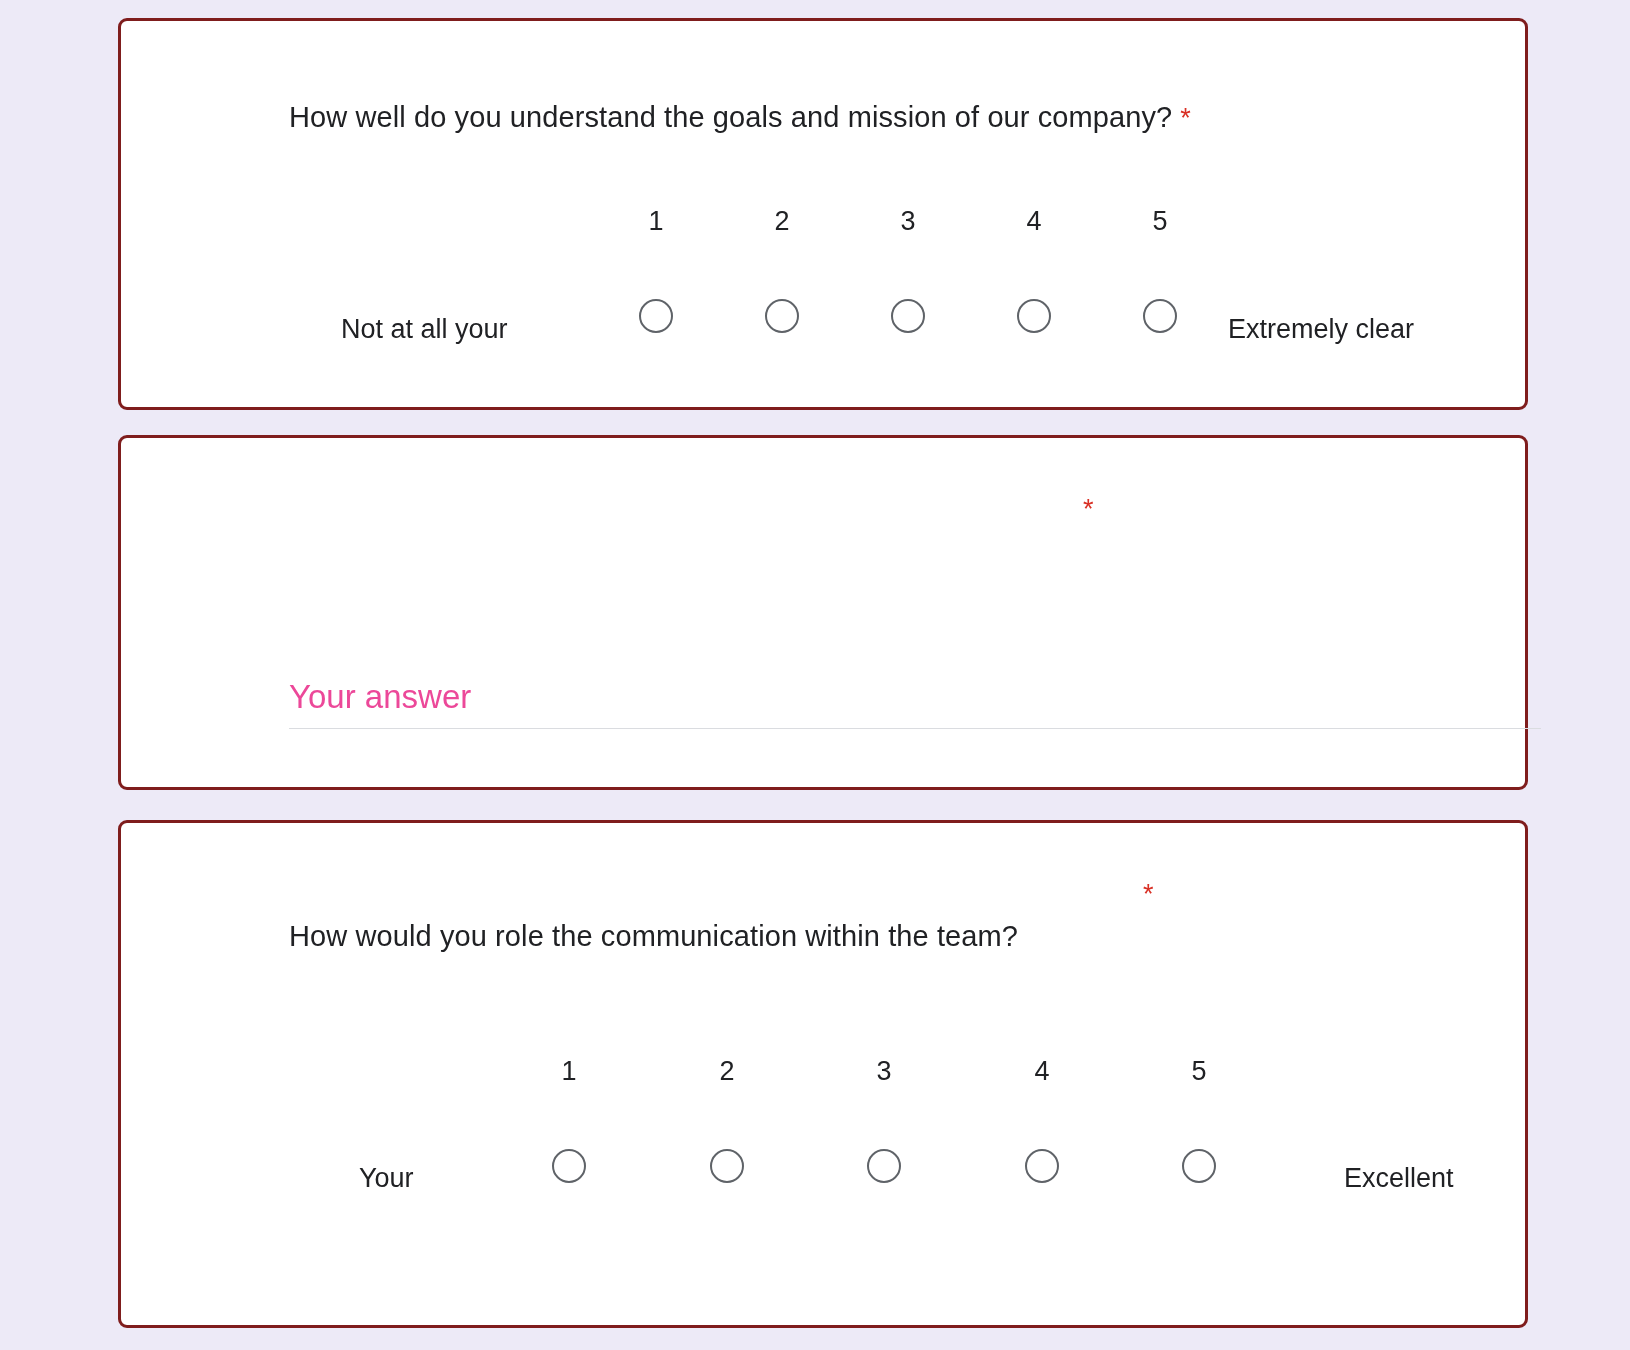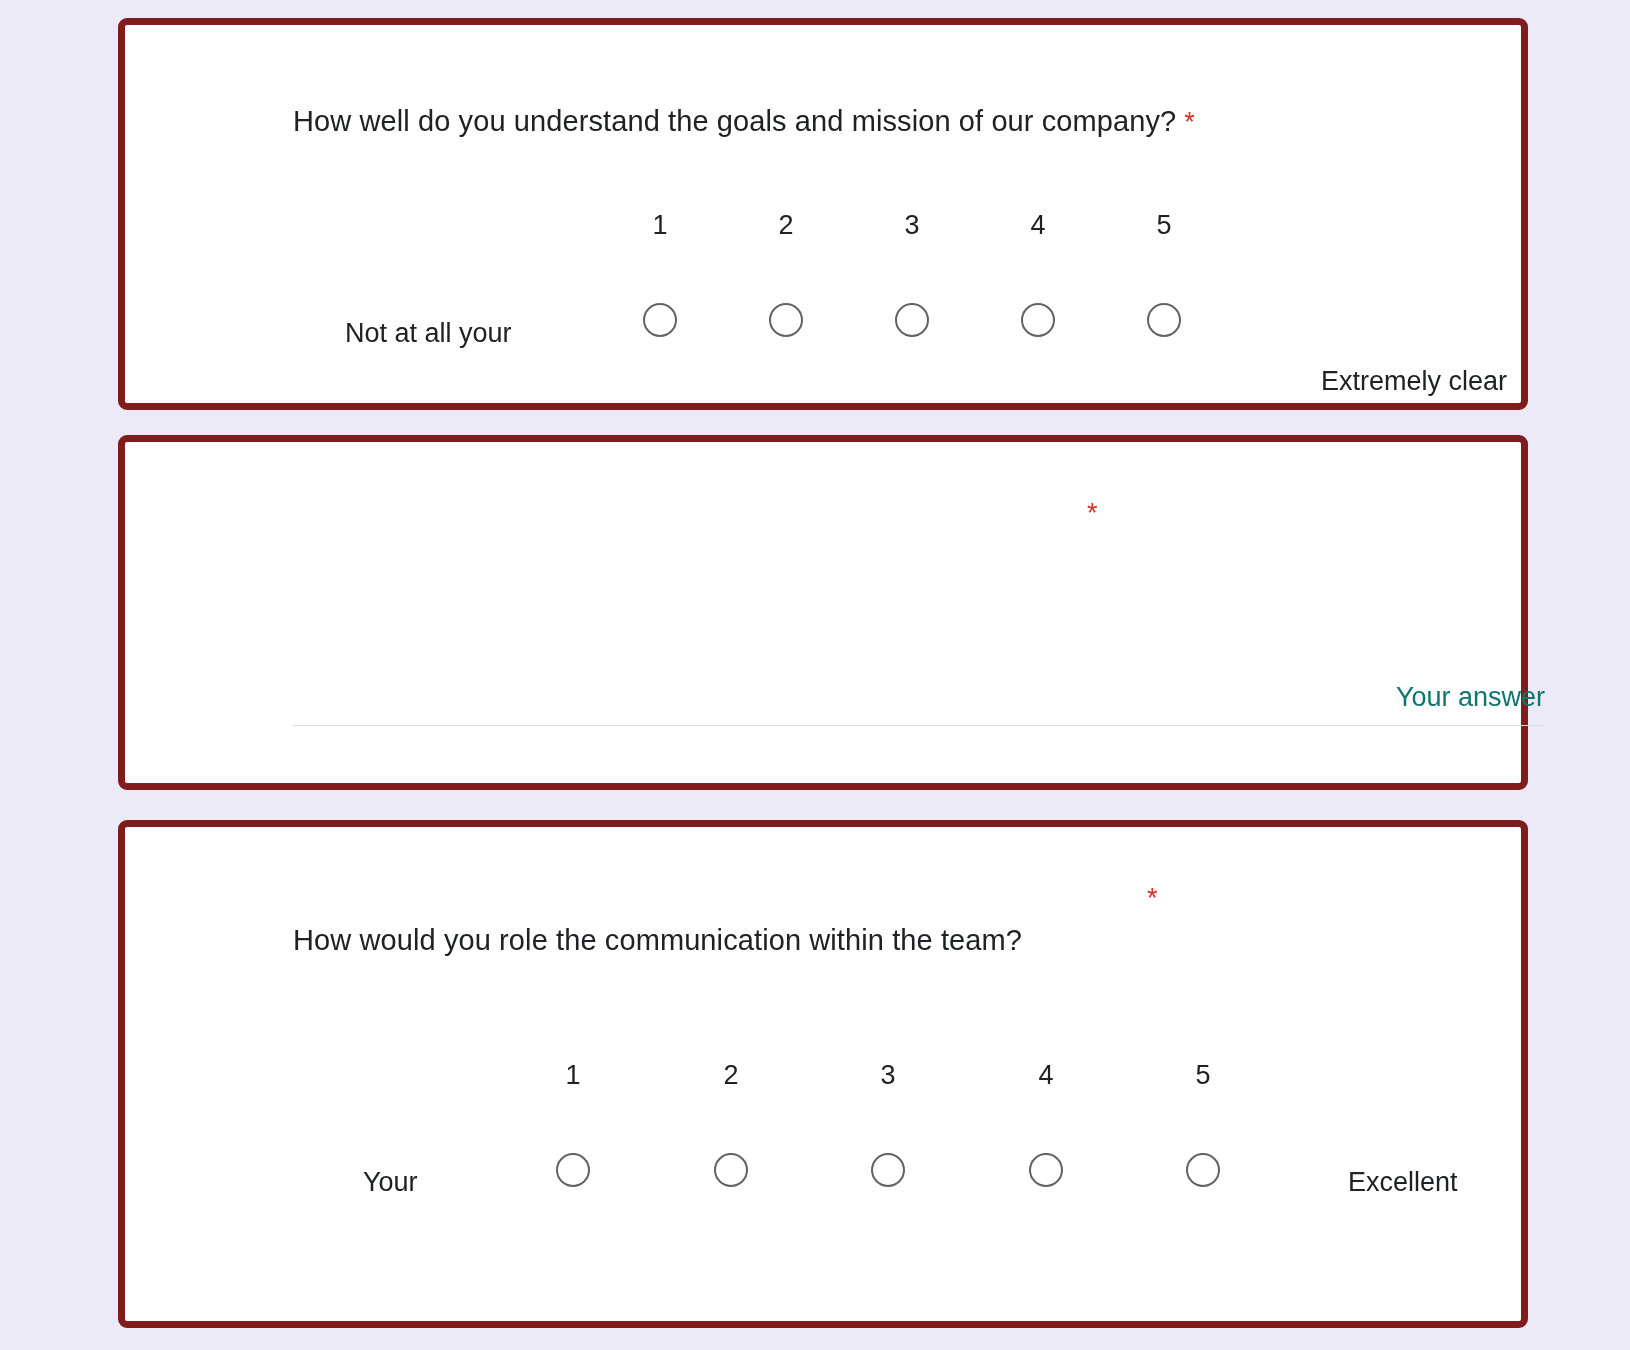--- a/index.html
+++ b/index.html
@@ -14,21 +14,21 @@
     -webkit-font-smoothing: antialiased;
     overflow: hidden;
     position: relative;
   }
 
   .form-card {
     position: absolute;
     left: 118px;
     width: 1410px;
     background: #ffffff;
-    border: 7px solid #7f1d1d;
+    border: 3px solid #7f1d1d;
     border-radius: 9px;
     box-sizing: border-box;
   }
 
   
   #card-scale-goals       { top: 18px;   height: 392px; }
   #card-text-role         { top: 435px;  height: 355px; }
   #card-scale-communication { top: 820px; height: 508px; }
 
   
@@ -80,25 +80,24 @@
     cursor: pointer;
   }
 
   
   .answer-input-wrap {
     position: absolute;
     left: 168px;
     width: 1252px;
   }
   .answer-placeholder {
-    font-size: 27px;
-    color: #0f766e;
+    font-size: 33px;
+    color: #ec4899;
     padding-bottom: 12px;
     white-space: nowrap;
-    text-align: right;
   }
   .answer-underline {
     height: 1px;
     background: #dadce0;
     width: 100%;
   }
 </style>
 </head>
 <body>
 
@@ -108,21 +107,21 @@
     <span>How well do you understand the goals and mission of our company?</span><span class="required-asterisk inline">*</span>
   </div>
 
   <div class="scale-number" style="left:535px; top:185px;">1</div>
   <div class="scale-number" style="left:661px; top:185px;">2</div>
   <div class="scale-number" style="left:787px; top:185px;">3</div>
   <div class="scale-number" style="left:913px; top:185px;">4</div>
   <div class="scale-number" style="left:1039px; top:185px;">5</div>
 
   <div class="scale-endpoint-label" style="left:220px; top:293px;">Not at all your</div>
-  <div class="scale-endpoint-label" style="left:1196px; top:293px;margin-top:48px;">Extremely clear</div>
+  <div class="scale-endpoint-label" style="left:1107px; top:293px;">Extremely clear</div>
 
   <div class="radio-circle" style="left:535px; top:278px;"></div>
   <div class="radio-circle" style="left:661px; top:278px;"></div>
   <div class="radio-circle" style="left:787px; top:278px;"></div>
   <div class="radio-circle" style="left:913px; top:278px;"></div>
   <div class="radio-circle" style="left:1039px; top:278px;"></div>
 </div>
 
 <div class="form-card" id="card-text-role">
 

